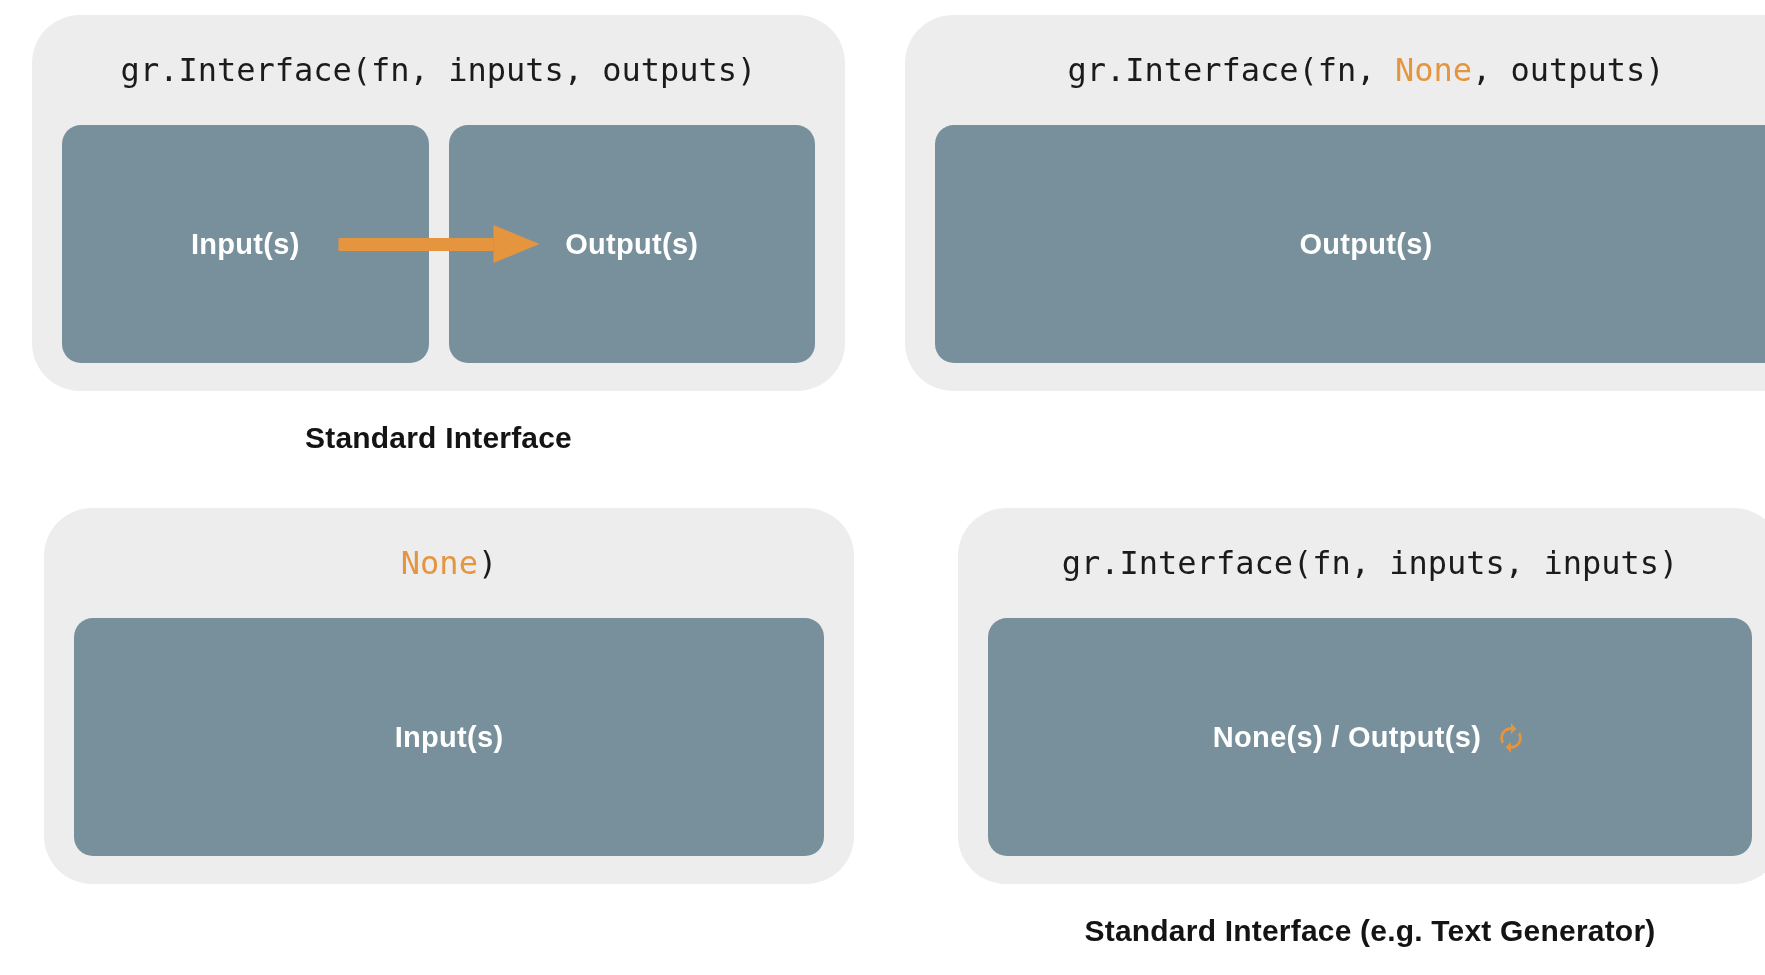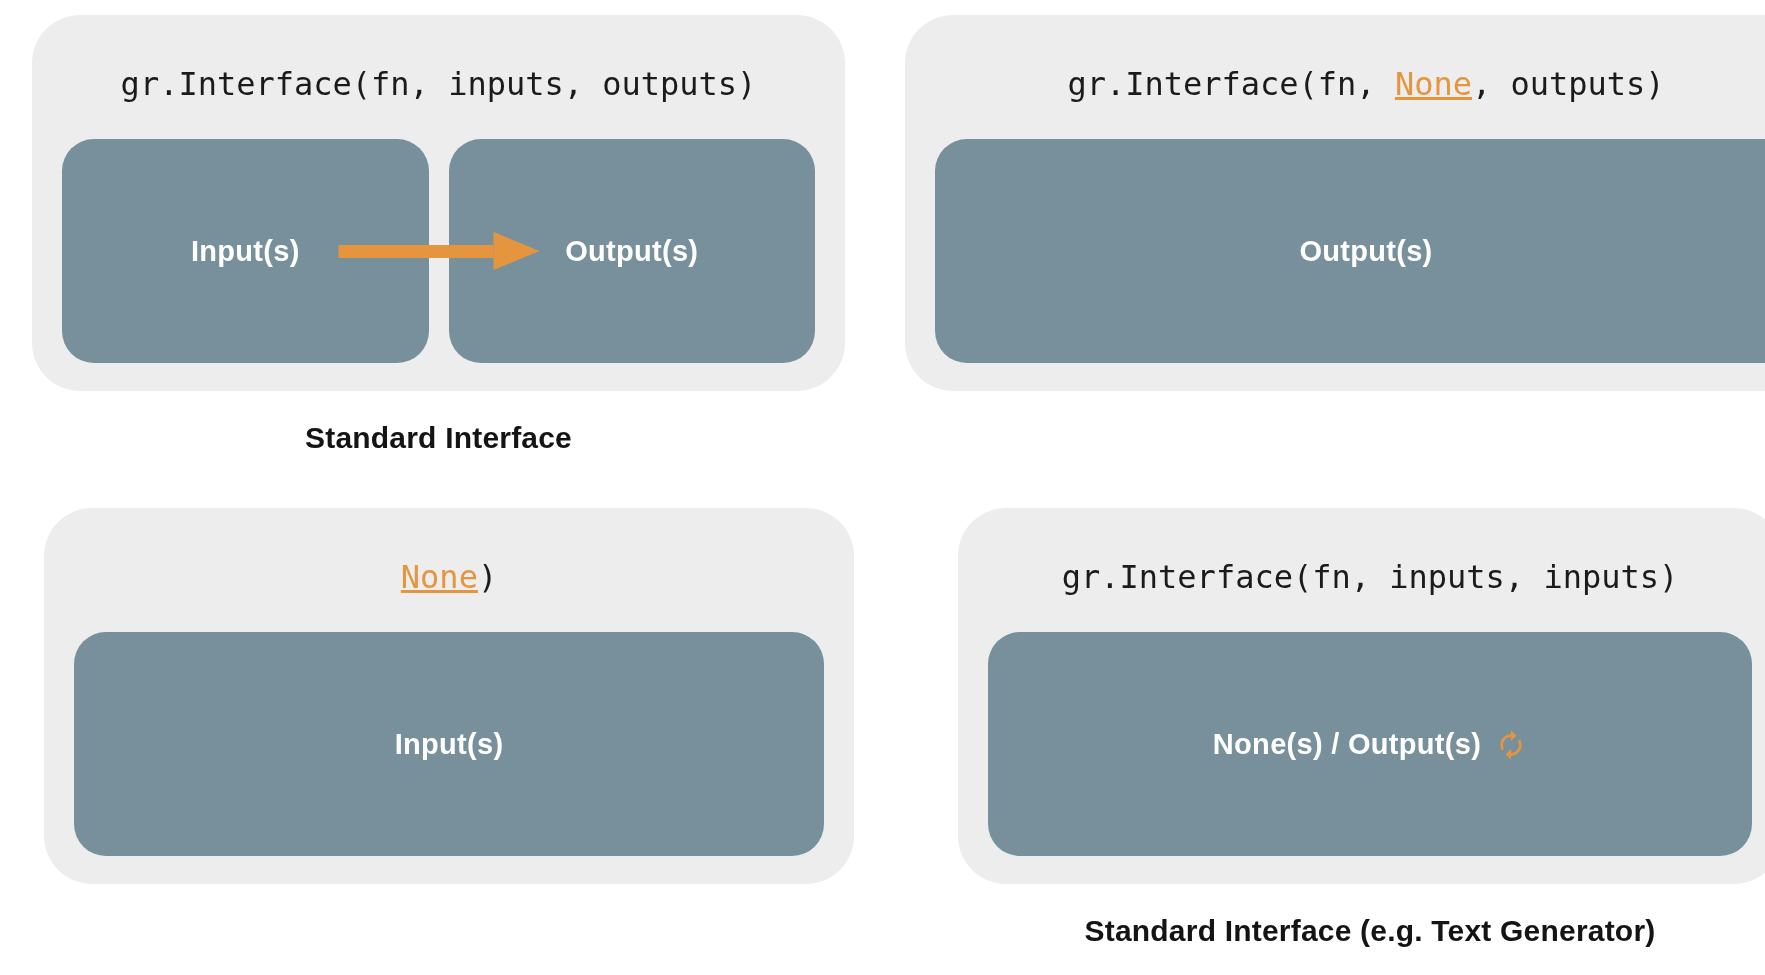--- a/index.html
+++ b/index.html
@@ -14,44 +14,44 @@
   #fig-tl { left: 32px;  top: 15px;  width: 813px; }
   #fig-tr { left: 905px; top: 15px;  width: 922px; }
   #fig-bl { left: 44px;  top: 508px; width: 810px; }
   #fig-br { left: 958px; top: 508px; width: 824px; }
 
   .panel {
     background: var(--panel-bg, #ededed);
     border-radius: 48px;
     height: 376px;
     display: flex; flex-direction: column;
-    padding: 14px 30px 28px 30px;
+    padding: 0 30px 28px 30px;
     box-sizing: border-box;
     position: relative;
   }
   .code {
     height: 110px;
     display: flex; align-items: center; justify-content: center;
     font-family: "DejaVu Sans Mono", "Liberation Mono", monospace;
     font-size: 32px;
     color: var(--code-text, #1b1b1b);
     white-space: pre;
   }
-  .code .hl { color: var(--accent-orange, #e6953f); text-decoration: underline; }
+  .code .hl { color: var(--accent-orange, #e6953f); }
 
   .boxes {
     flex: 1;
     display: flex;
     gap: 20px;
     position: relative;
   }
   .io-box {
     flex: 1;
     background: var(--box-bg, #78909c);
-    border-radius: 32px;
+    border-radius: 19px;
     display: flex; align-items: center; justify-content: center;
     gap: 14px;
     color: var(--box-text, #ffffff);
     font-size: 29px;
     font-weight: 700;
     letter-spacing: 0.3px;
   }
 
   .arrow {
     position: absolute;

